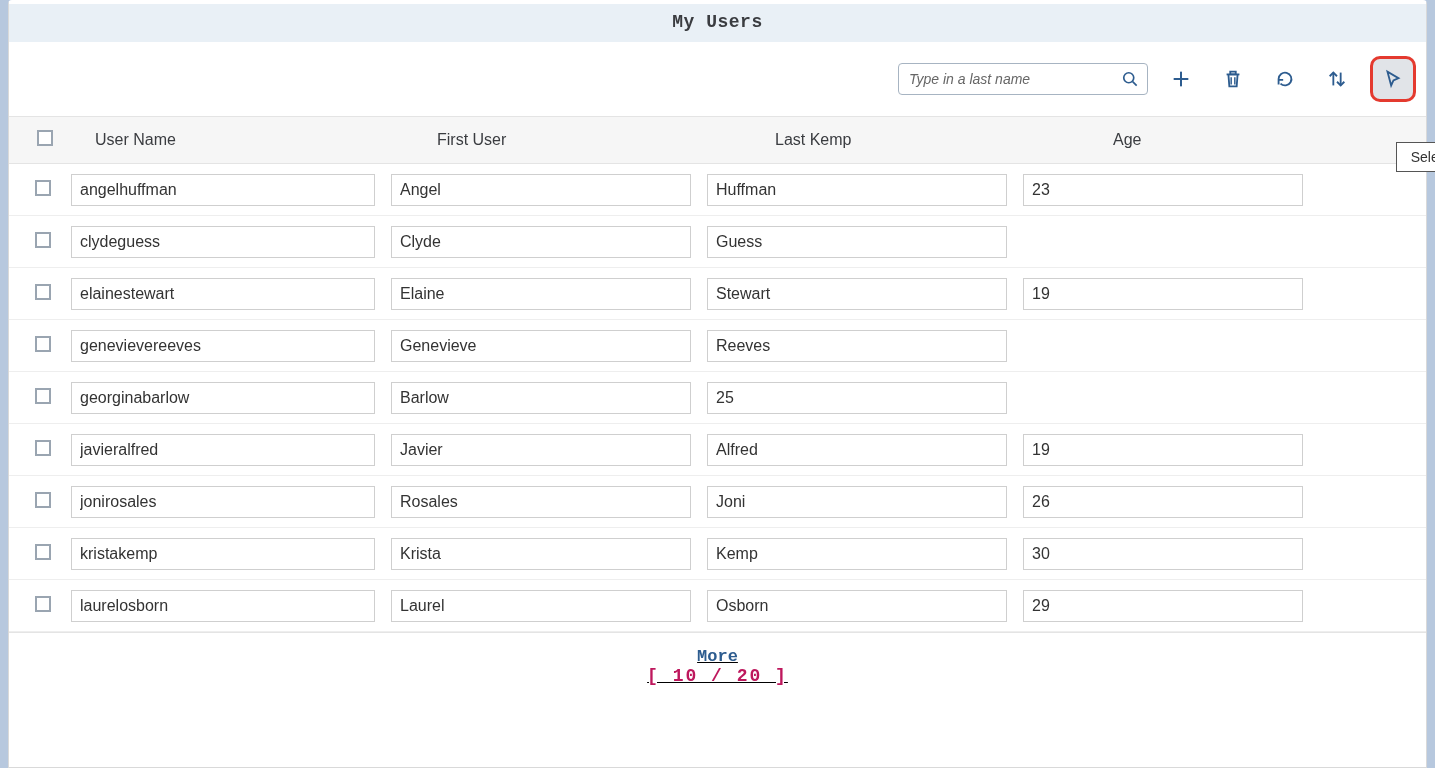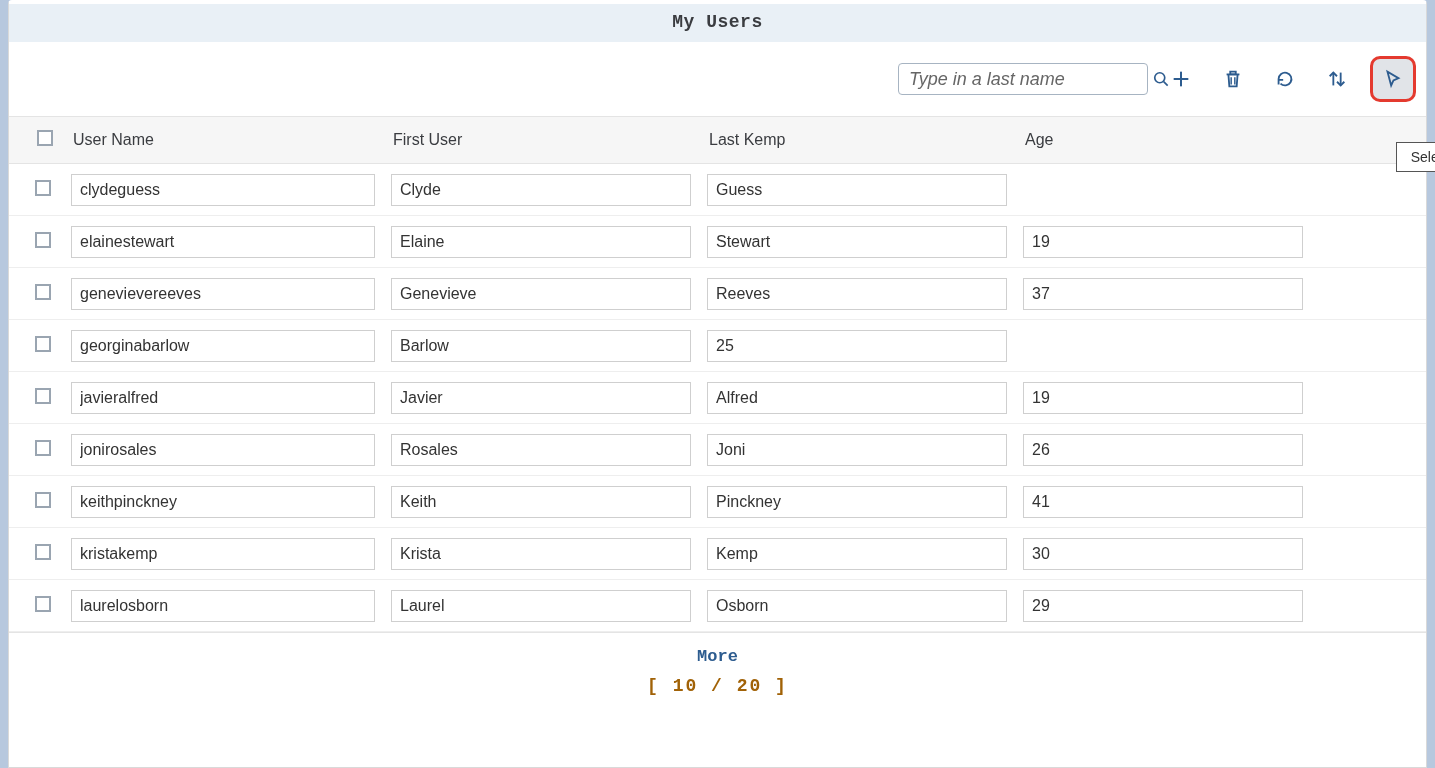--- a/index.html
+++ b/index.html
@@ -45,21 +45,21 @@
     border-radius: 4px;
     padding: 0 0 0 8px;
     width: 250px;
     height: 32px;
     background: #fff;
   }
   .search-input {
     border: none;
     outline: none;
     flex: 1;
-    font-size: 18px;
+    font-size: 14px;
     font-style: italic;
     color: #333;
     background: transparent;
   }
   .search-input::placeholder { color: #666; font-style: italic; }
   .search-icon-btn {
     background: transparent; border: none; cursor: pointer;
     display:flex;align-items:center;justify-content:center;
     width:34px;height:30px;
   }
@@ -94,20 +94,21 @@
   .grid-head {
     display: grid;
     grid-template-columns: 54px 320px 316px 316px 296px;
     align-items: center;
     background: #f6f6f6;
     border-top: 1px solid #e4e4e4;
     border-bottom: 1px solid #e4e4e4;
     height: 48px;
     font-size: 16px;
     color: #3a3c40;
+    gap: 22px;
   }
   .grid-head .cell { padding-left: 10px; }
   .chk {
     width: 16px; height: 16px;
     border: 2px solid #9aa5b1;
     background: #fff;
     display: inline-block;
     margin-left: 18px;
     cursor: pointer;
   }
@@ -126,35 +127,35 @@
     border: 1px solid #cfcfcf;
     padding: 0 8px;
     font-size: 16px;
     color: #333;
     background: #fff;
   }
   .footer {
     border-top: 1px solid #e4e4e4;
     text-align: center;
     padding: 14px 0 8px 0;
+    text-decoration: underline;
   }
   .more-link {
     font-family: "Courier New", monospace;
     font-weight: bold;
     color: #2d5c8f;
     text-decoration: none;
     font-size: 17px;
     cursor: pointer;
   }
   .pager {
     font-family: "Courier New", monospace;
     font-weight: bold;
-    color: #a16207;
+    color: #be185d;
     font-size: 18px;
-    margin-top: 10px;
     letter-spacing: 2px;
   }
   .rows-wrap { overflow: hidden; }
 </style>
 </head>
 <body>
 
 <div class="panel">
 
   <div class="title-bar">My Users</div>
@@ -216,37 +217,43 @@
     <div class="cell"><span class="chk"></span></div>
     <div class="cell">User Name</div>
     <div class="cell">First User</div>
     <div class="cell">Last Kemp</div>
     <div class="cell">Age</div>
   </div>
 
   <div class="rows-wrap" id="rows">
       <div class="row">
         <div class="cell"><span class="chk"></span></div>
+        <div class="cell"><input class="cell-input" value="angelhuffman" style=""></div>
+        <div class="cell"><input class="cell-input" value="Angel" style=""></div>
+        <div class="cell"><input class="cell-input" value="Huffman" style=""></div>
+        <div class="cell"><input class="cell-input" value="23" style=""></div>
+      </div>
+      <div class="row">
+        <div class="cell"><span class="chk"></span></div>
         <div class="cell"><input class="cell-input" value="clydeguess" style=""></div>
         <div class="cell"><input class="cell-input" value="Clyde" style=""></div>
         <div class="cell"><input class="cell-input" value="Guess" style=""></div>
       </div>
       <div class="row">
         <div class="cell"><span class="chk"></span></div>
         <div class="cell"><input class="cell-input" value="elainestewart" style=""></div>
         <div class="cell"><input class="cell-input" value="Elaine" style=""></div>
         <div class="cell"><input class="cell-input" value="Stewart" style=""></div>
         <div class="cell"><input class="cell-input" value="19" style=""></div>
       </div>
       <div class="row">
         <div class="cell"><span class="chk"></span></div>
         <div class="cell"><input class="cell-input" value="genevievereeves" style=""></div>
         <div class="cell"><input class="cell-input" value="Genevieve" style=""></div>
         <div class="cell"><input class="cell-input" value="Reeves" style=""></div>
-        <div class="cell"><input class="cell-input" value="37" style=""></div>
       </div>
       <div class="row">
         <div class="cell"><span class="chk"></span></div>
         <div class="cell"><input class="cell-input" value="georginabarlow" style=""></div>
         <div class="cell"><input class="cell-input" value="Barlow" style=""></div>
         <div class="cell"><input class="cell-input" value="25" style=""></div>
       </div>
       <div class="row">
         <div class="cell"><span class="chk"></span></div>
         <div class="cell"><input class="cell-input" value="javieralfred" style=""></div>
@@ -256,27 +263,20 @@
       </div>
       <div class="row">
         <div class="cell"><span class="chk"></span></div>
         <div class="cell"><input class="cell-input" value="jonirosales" style=""></div>
         <div class="cell"><input class="cell-input" value="Rosales" style=""></div>
         <div class="cell"><input class="cell-input" value="Joni" style=""></div>
         <div class="cell"><input class="cell-input" value="26" style=""></div>
       </div>
       <div class="row">
         <div class="cell"><span class="chk"></span></div>
-        <div class="cell"><input class="cell-input" value="keithpinckney" style=""></div>
-        <div class="cell"><input class="cell-input" value="Keith" style=""></div>
-        <div class="cell"><input class="cell-input" value="Pinckney" style=""></div>
-        <div class="cell"><input class="cell-input" value="41" style=""></div>
-      </div>
-      <div class="row">
-        <div class="cell"><span class="chk"></span></div>
         <div class="cell"><input class="cell-input" value="kristakemp" style=""></div>
         <div class="cell"><input class="cell-input" value="Krista" style=""></div>
         <div class="cell"><input class="cell-input" value="Kemp" style=""></div>
         <div class="cell"><input class="cell-input" value="30" style=""></div>
       </div>
       <div class="row">
         <div class="cell"><span class="chk"></span></div>
         <div class="cell"><input class="cell-input" value="laurelosborn" style=""></div>
         <div class="cell"><input class="cell-input" value="Laurel" style=""></div>
         <div class="cell"><input class="cell-input" value="Osborn" style=""></div>

